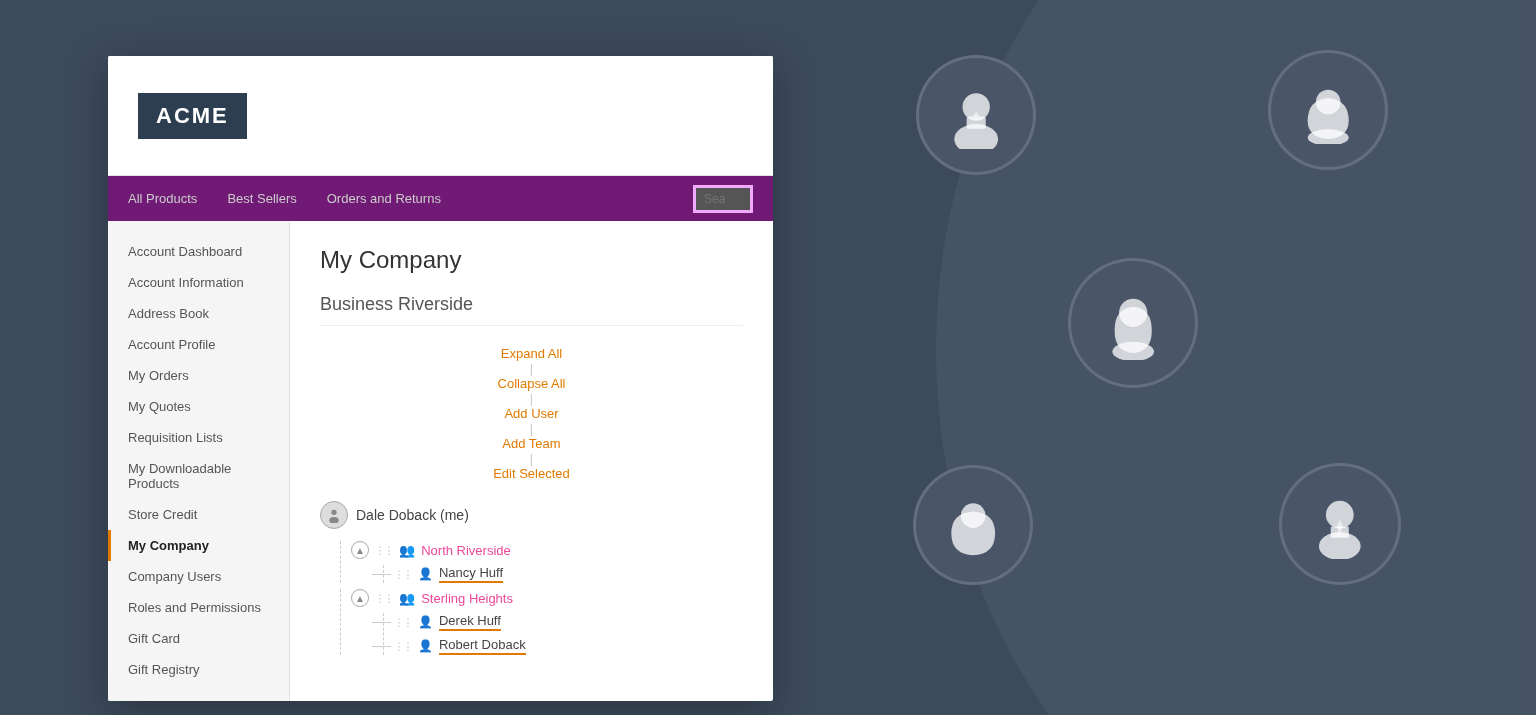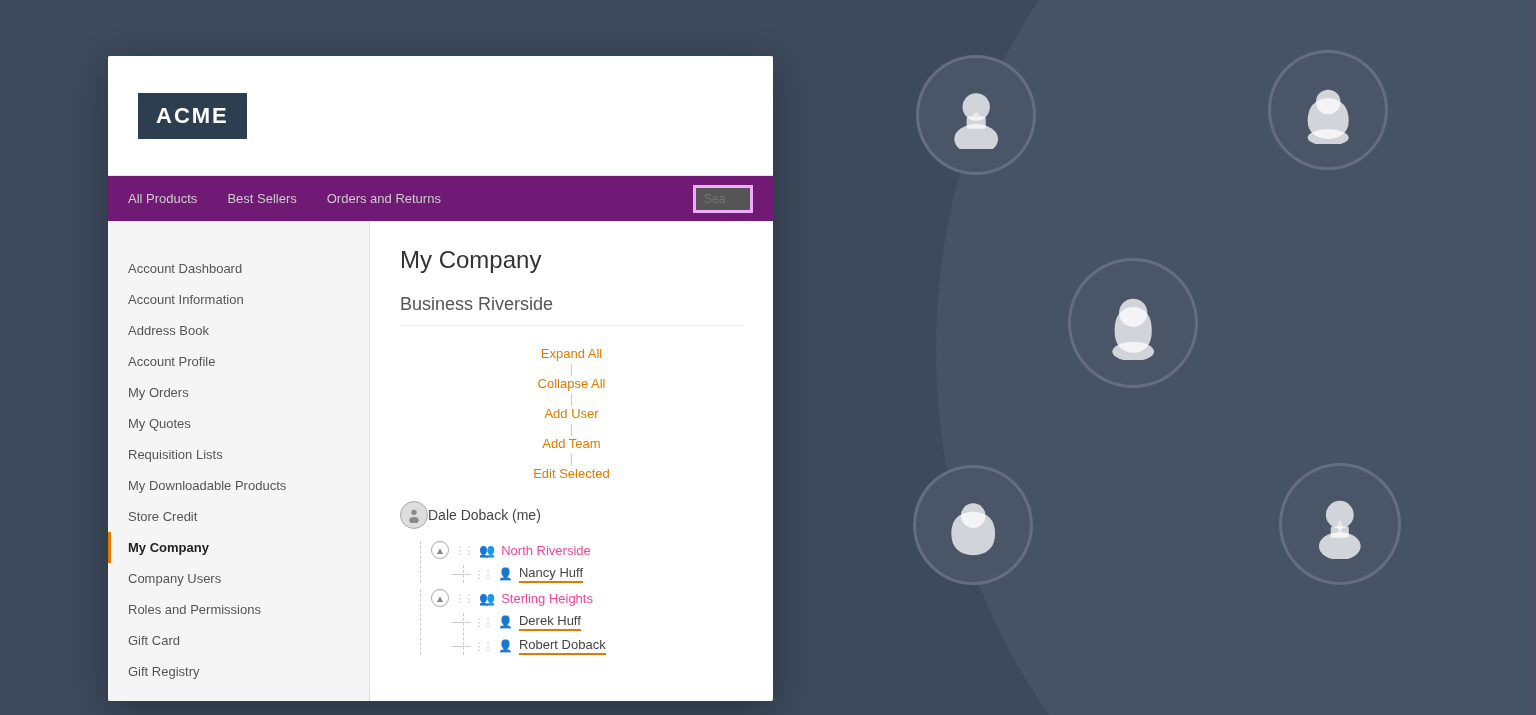--- a/index.html
+++ b/index.html
@@ -113,25 +113,25 @@
 
     
     .card-content {
       display: flex;
       flex: 1;
       overflow: hidden;
     }
 
     
     .sidebar {
-      width: 262px;
+      width: 182px;
       background: #f5f5f5;
       border-right: 1px solid #e0e0e0;
       flex-shrink: 0;
-      padding: 32px 0;
+      padding: 15px 0;
       overflow-y: auto;
     }
     .sidebar-item {
       padding: 8px 20px;
       font-size: 13px;
       color: #555;
       cursor: pointer;
       display: flex;
       align-items: center;
       position: relative;
@@ -191,21 +191,21 @@
     }
 
     
     .tree {
       font-size: 13px;
       color: #444;
     }
     .tree-root {
       display: flex;
       align-items: center;
-      gap: 0;
+      gap: 8px;
       margin-bottom: 12px;
     }
     .tree-root .avatar-icon {
       width: 28px;
       height: 28px;
       border-radius: 50%;
       border: 1px solid #aaa;
       background: #ddd;
       display: flex;
       align-items: center;

